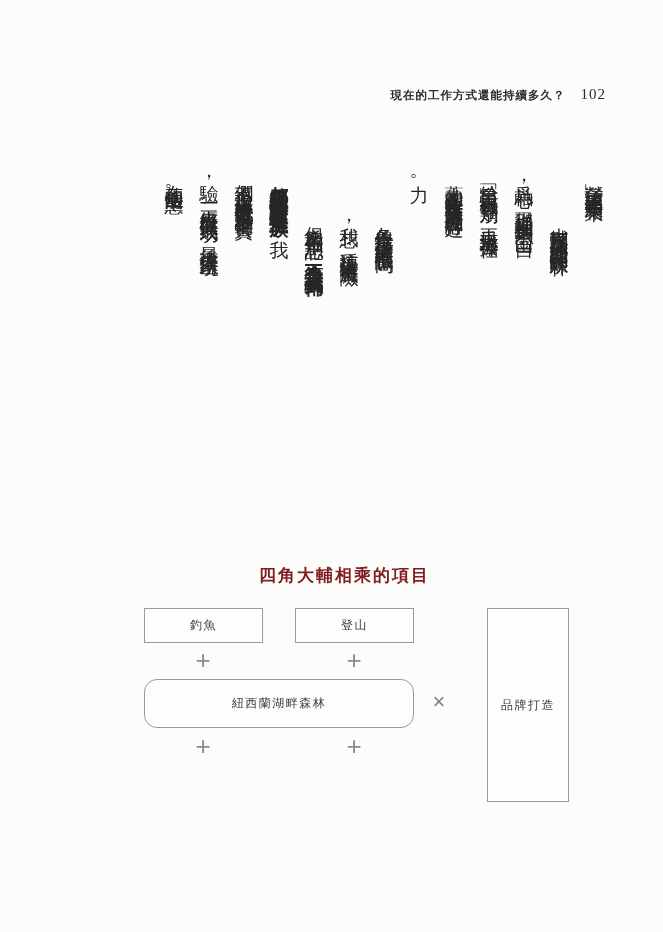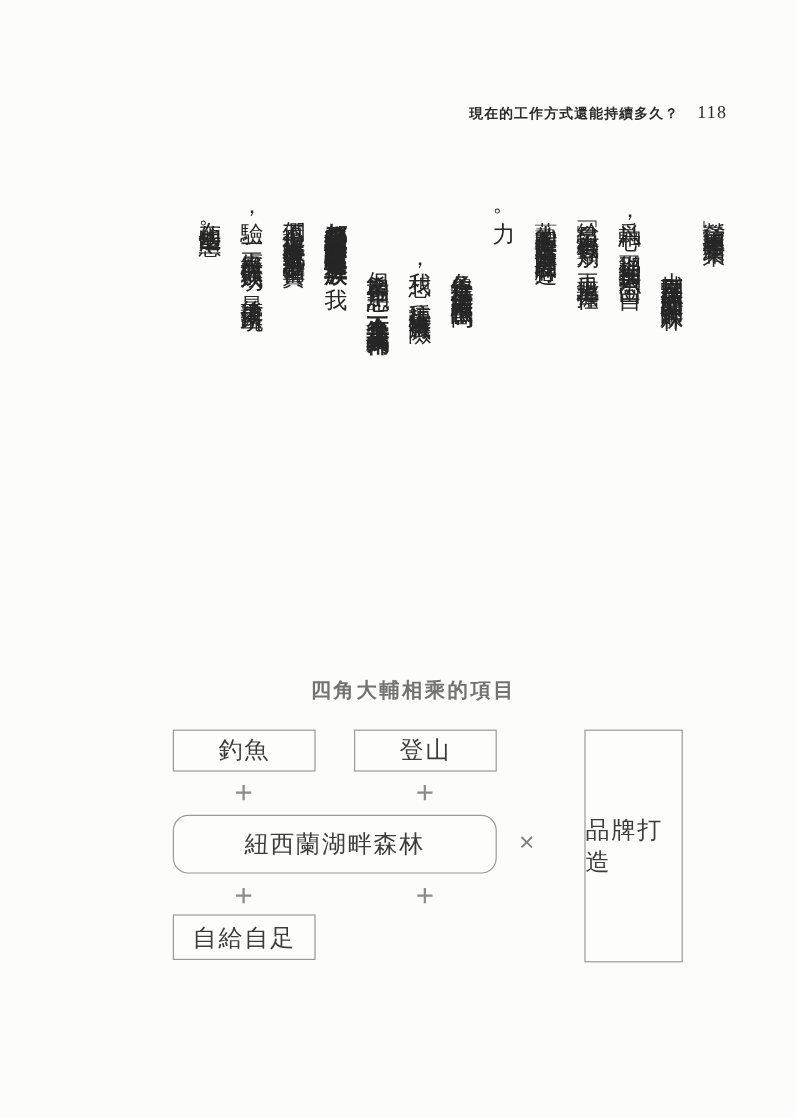--- a/index.html
+++ b/index.html
@@ -28,26 +28,26 @@
   .vline.indent { text-indent:42px; }
   .b { font-weight:700; }
 
   
   .diagram {
     position:absolute; left:117px; top:558px; width:446px; height:270px;
     font-family:"Liberation Sans","DejaVu Sans",sans-serif; color:#3a3a3a;
   }
   .dtitle {
     position:absolute; left:27px; top:6px; width:401px; text-align:center;
-    font-size:17px; font-weight:700; letter-spacing:2px; color:#737373;
+    font-size:17px; font-weight:700; letter-spacing:2px; color:#7f1d1d;
   }
   .dbox {
     position:absolute; border:1px solid #9a9a9a; background:#fdfdfc;
     display:flex; align-items:center; justify-content:center;
-    font-size:20px; letter-spacing:1.5px; color:#3c3c3c;
+    font-size:12px; letter-spacing:1.5px; color:#3c3c3c;
   }
   .box-fishing   { left:27px;  top:50px;  width:117px; height:33px; }
   .box-mountain  { left:178px; top:50px;  width:117px; height:33px;text-align:right; }
   .box-forest    { left:27px;  top:121px; width:268px; height:47px;border-radius:13px; }
   .box-self      { left:27px;  top:204px; width:117px; height:36px; }
   .box-organic   { left:178px; top:204px; width:117px; height:36px; }
   .box-branding  { left:346px; top:50px;  width:80px;  height:192px;margin-left:24px; }
   .op {
     position:absolute; width:30px; height:30px;
     display:flex; align-items:center; justify-content:center;
@@ -61,21 +61,21 @@
   .plus-d { left:222px; top:173px; }
   .times-x { left:307px; top:129px; }
 </style>
 </head>
 <body>
 
 <div class="page">
 
   <div class="runhead">
     <span class="rtitle">現在的工作方式還能持續多久？</span>
-    <span class="pnum">118</span>
+    <span class="pnum">102</span>
   </div>
 
   <div class="vtext">
     <div class="vline">營」這項專門事業相乘。</div>
     <div class="vline indent">大輔則是以居住的「紐西蘭湖畔森林」</div>
     <div class="vline">爲軸心，從那裡增加「釣魚」「登山」「自</div>
     <div class="vline">給自足」「有機」等類別，再乘上過去擔任</div>
     <div class="vline">藝人的製作人時培養出來的高度品牌打造</div>
     <div class="vline">力。</div>
     <div class="vline indent">各位覺得這種生活方式門檻很高嗎？</div>
@@ -94,20 +94,19 @@
     <div class="dbox box-mountain">登山</div>
 
     <span class="op plus plus-a">+</span>
     <span class="op plus plus-b">+</span>
 
     <div class="dbox box-forest">紐西蘭湖畔森林</div>
 
     <span class="op plus plus-c">+</span>
     <span class="op plus plus-d">+</span>
 
-    <div class="dbox box-self">自給自足</div>
 
     <span class="op times times-x">×</span>
 
     <div class="dbox box-branding">品牌打造</div>
   </div>
 
 </div>
 
 </body></html>

